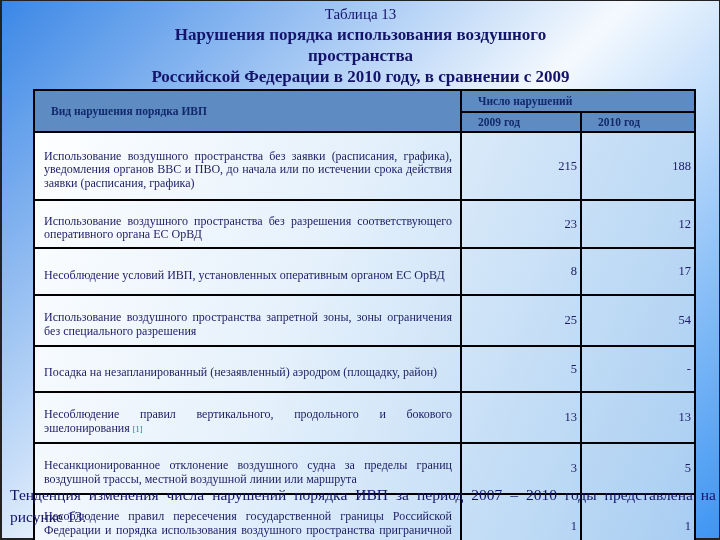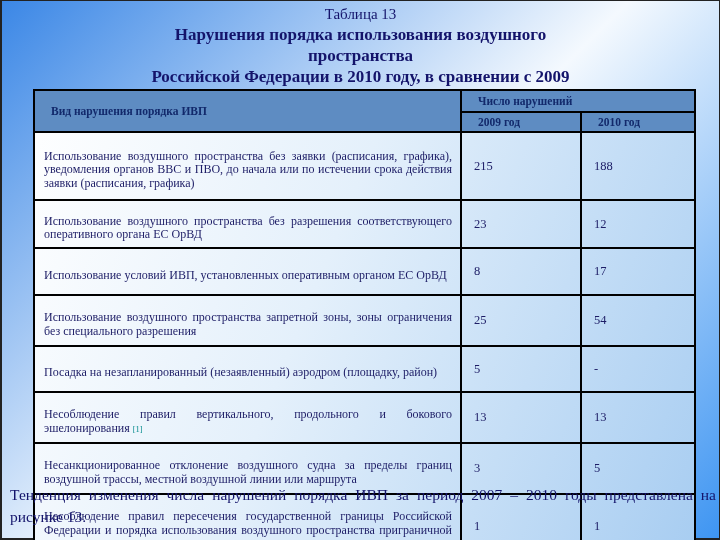--- a/index.html
+++ b/index.html
@@ -31,21 +31,21 @@
     background: #5e8cc2; color: #12296b;
     font-weight: bold; font-size: 11.5px; line-height: 1.1;
     text-align: left; padding: 1px 16px;
   }
   tr.hdr1 { height: 22px; }
   tr.hdr2 { height: 20px; }
   td.desc {
     font-size: 12px; line-height: 1.12; text-align: justify;
     vertical-align: middle; padding: 10px 8px 2px 9px;
   }
-  td.num  { font-size: 12.5px; text-align: left; vertical-align: middle; padding: 0 12px; }
+  td.num  { font-size: 12.5px; text-align: right; vertical-align: middle; padding: 0 3px; }
   .fn { color: #00898b; font-size: 8.5px; vertical-align: baseline; }
   tr.r1 td { height: 54px; } tr.r2 td { height: 34px; } tr.r3 td { height: 33px; }
   tr.r4 td { height: 37px; } tr.r5 td { height: 32px; } tr.r6 td { height: 37px; border-radius: 9px; }
   tr.r7 td { height: 37px; } tr.r8 td { height: 51px; }
   tr.total-row td {
     background: #c9c9c9; height: 21px;
     font-weight: bold; font-size: 12px; color: #14146b; border-radius: 7px;
   }
   tr.total-row td.total-label { text-align: center; vertical-align: middle; }
   
@@ -87,21 +87,21 @@
         <td class="desc">Использование воздушного пространства без заявки (расписания, графика), уведомления органов ВВС и ПВО, до начала или по истечении срока действия заявки (расписания, графика)</td>
         <td class="num">215</td>
         <td class="num">188</td>
       </tr>
       <tr class="r2">
         <td class="desc">Использование воздушного пространства без разрешения соответствующего оперативного органа ЕС ОрВД</td>
         <td class="num">23</td>
         <td class="num">12</td>
       </tr>
       <tr class="r3">
-        <td class="desc">Использование условий ИВП, установленных оперативным органом ЕС ОрВД</td>
+        <td class="desc">Несоблюдение условий ИВП, установленных оперативным органом ЕС ОрВД</td>
         <td class="num">8</td>
         <td class="num">17</td>
       </tr>
       <tr class="r4">
         <td class="desc">Использование воздушного пространства запретной зоны, зоны ограничения без специального разрешения</td>
         <td class="num">25</td>
         <td class="num">54</td>
       </tr>
       <tr class="r5">
         <td class="desc">Посадка на незапланированный (незаявленный) аэродром (площадку, район)</td>

